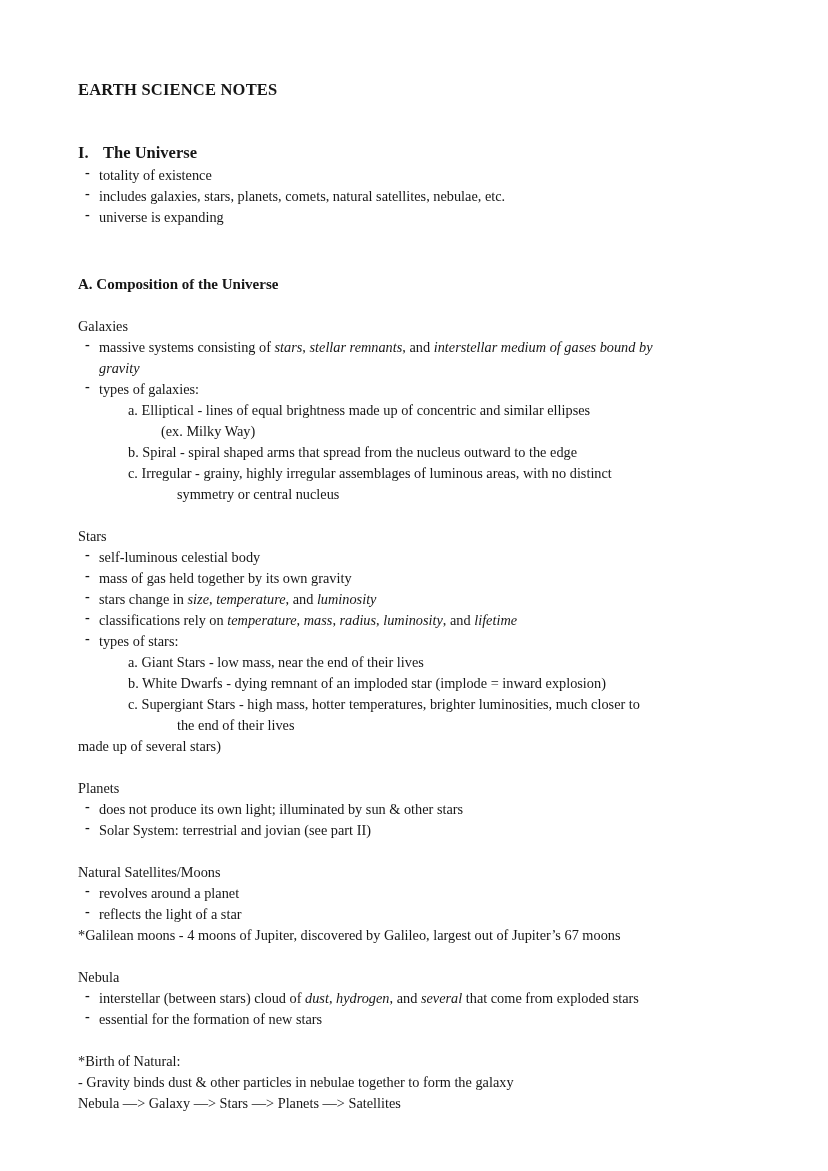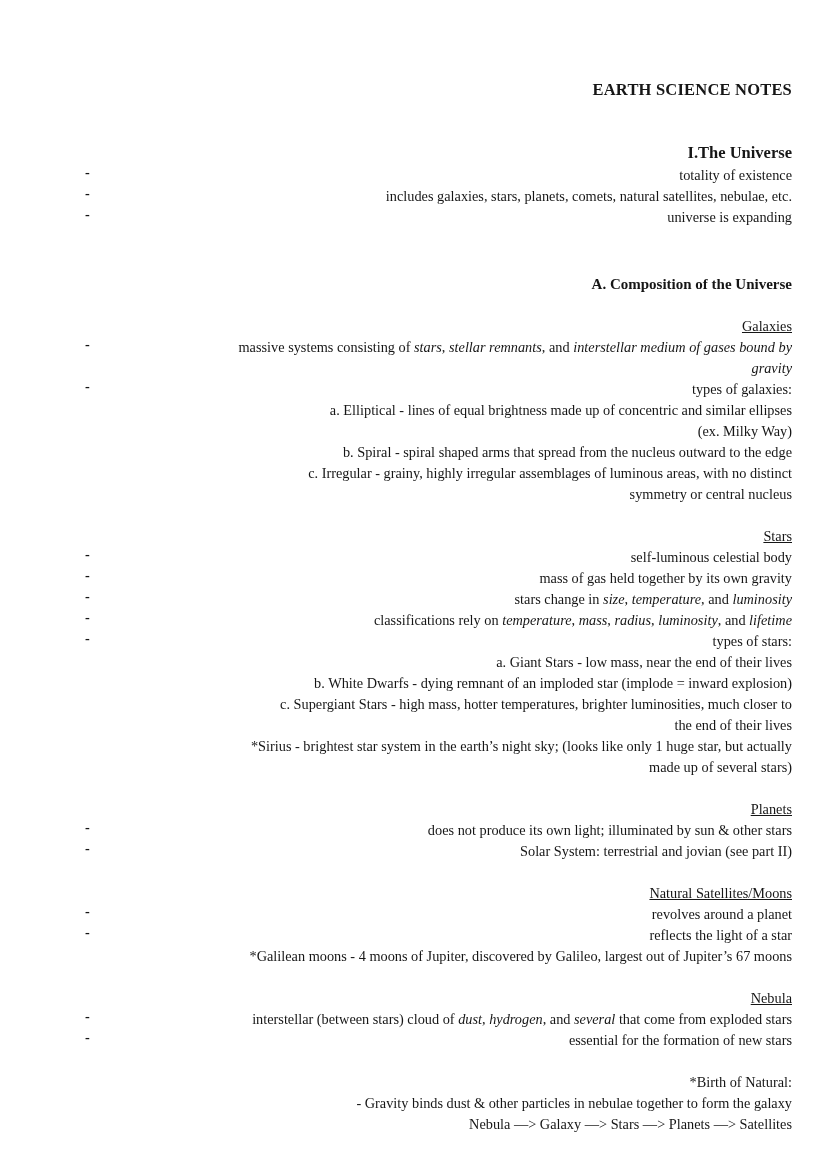--- a/index.html
+++ b/index.html
@@ -11,21 +11,20 @@
     width: 828px;
     height: 1171px;
     background: #ffffff;
     color: #161616;
     font-family: "Liberation Serif", "DejaVu Serif", serif;
     position: relative;
     overflow: hidden;
   }
   .content {
     padding: 78px 36px 0 78px;
-    text-align: right;
   }
   .line {
     font-size: 14.3px;
     line-height: 21px;
     height: 21px;
     white-space: nowrap;
   }
   .line.blank { height: 21px; }
   .line.title {
     font-size: 16.5px;
@@ -40,21 +39,21 @@
     height: 24px;
     line-height: 24px;
     margin-top: 18px;
   }
   .h1-num { display: inline-block; width: 25px; }
   .line.h2 {
     font-weight: bold;
     font-size: 15px;
     margin-top: 25px;
   }
-  .line.subheading { text-decoration: underline; }
+  .line.subheading { }
   .line.bullet {
     padding-left: 21px;
     position: relative;
   }
   .line.bullet .dash {
     position: absolute;
     left: 7px;
     top: -3px;
     font-weight: 600;
   }
@@ -91,21 +90,20 @@
       <div class="line subheading"><span>Stars</span></div>
       <div class="line bullet"><span class="dash">-</span><span>self-luminous celestial body</span></div>
       <div class="line bullet"><span class="dash">-</span><span>mass of gas held together by its own gravity</span></div>
       <div class="line bullet"><span class="dash">-</span><span>stars change in </span><i>size</i><span>, </span><i>temperature</i><span>, and </span><i>luminosity</i></div>
       <div class="line bullet"><span class="dash">-</span><span>classifications rely on </span><i>temperature</i><span>, </span><i>mass</i><span>, </span><i>radius</i><span>, </span><i>luminosity</i><span>, and </span><i>lifetime</i></div>
       <div class="line bullet"><span class="dash">-</span><span>types of stars:</span></div>
       <div class="line sub"><span>a. Giant Stars - low mass, near the end of their lives</span></div>
       <div class="line sub"><span>b. White Dwarfs - dying remnant of an imploded star (implode = inward explosion)</span></div>
       <div class="line sub"><span>c. Supergiant Stars - high mass, hotter temperatures, brighter luminosities, much closer to</span></div>
       <div class="line cont"><span>the end of their lives</span></div>
-      <div class="line text"><span>*Sirius - brightest star system in the earth’s night sky; (looks like only 1 huge star, but actually</span></div>
       <div class="line text"><span>made up of several stars)</span></div>
       <div class="line blank"></div>
       <div class="line subheading"><span>Planets</span></div>
       <div class="line bullet"><span class="dash">-</span><span>does not produce its own light; illuminated by sun &amp; other stars</span></div>
       <div class="line bullet"><span class="dash">-</span><span>Solar System: terrestrial and jovian (see part II)</span></div>
       <div class="line blank"></div>
       <div class="line subheading"><span>Natural Satellites/Moons</span></div>
       <div class="line bullet"><span class="dash">-</span><span>revolves around a planet</span></div>
       <div class="line bullet"><span class="dash">-</span><span>reflects the light of a star</span></div>
       <div class="line text"><span>*Galilean moons - 4 moons of Jupiter, discovered by Galileo, largest out of Jupiter’s 67 moons</span></div>

